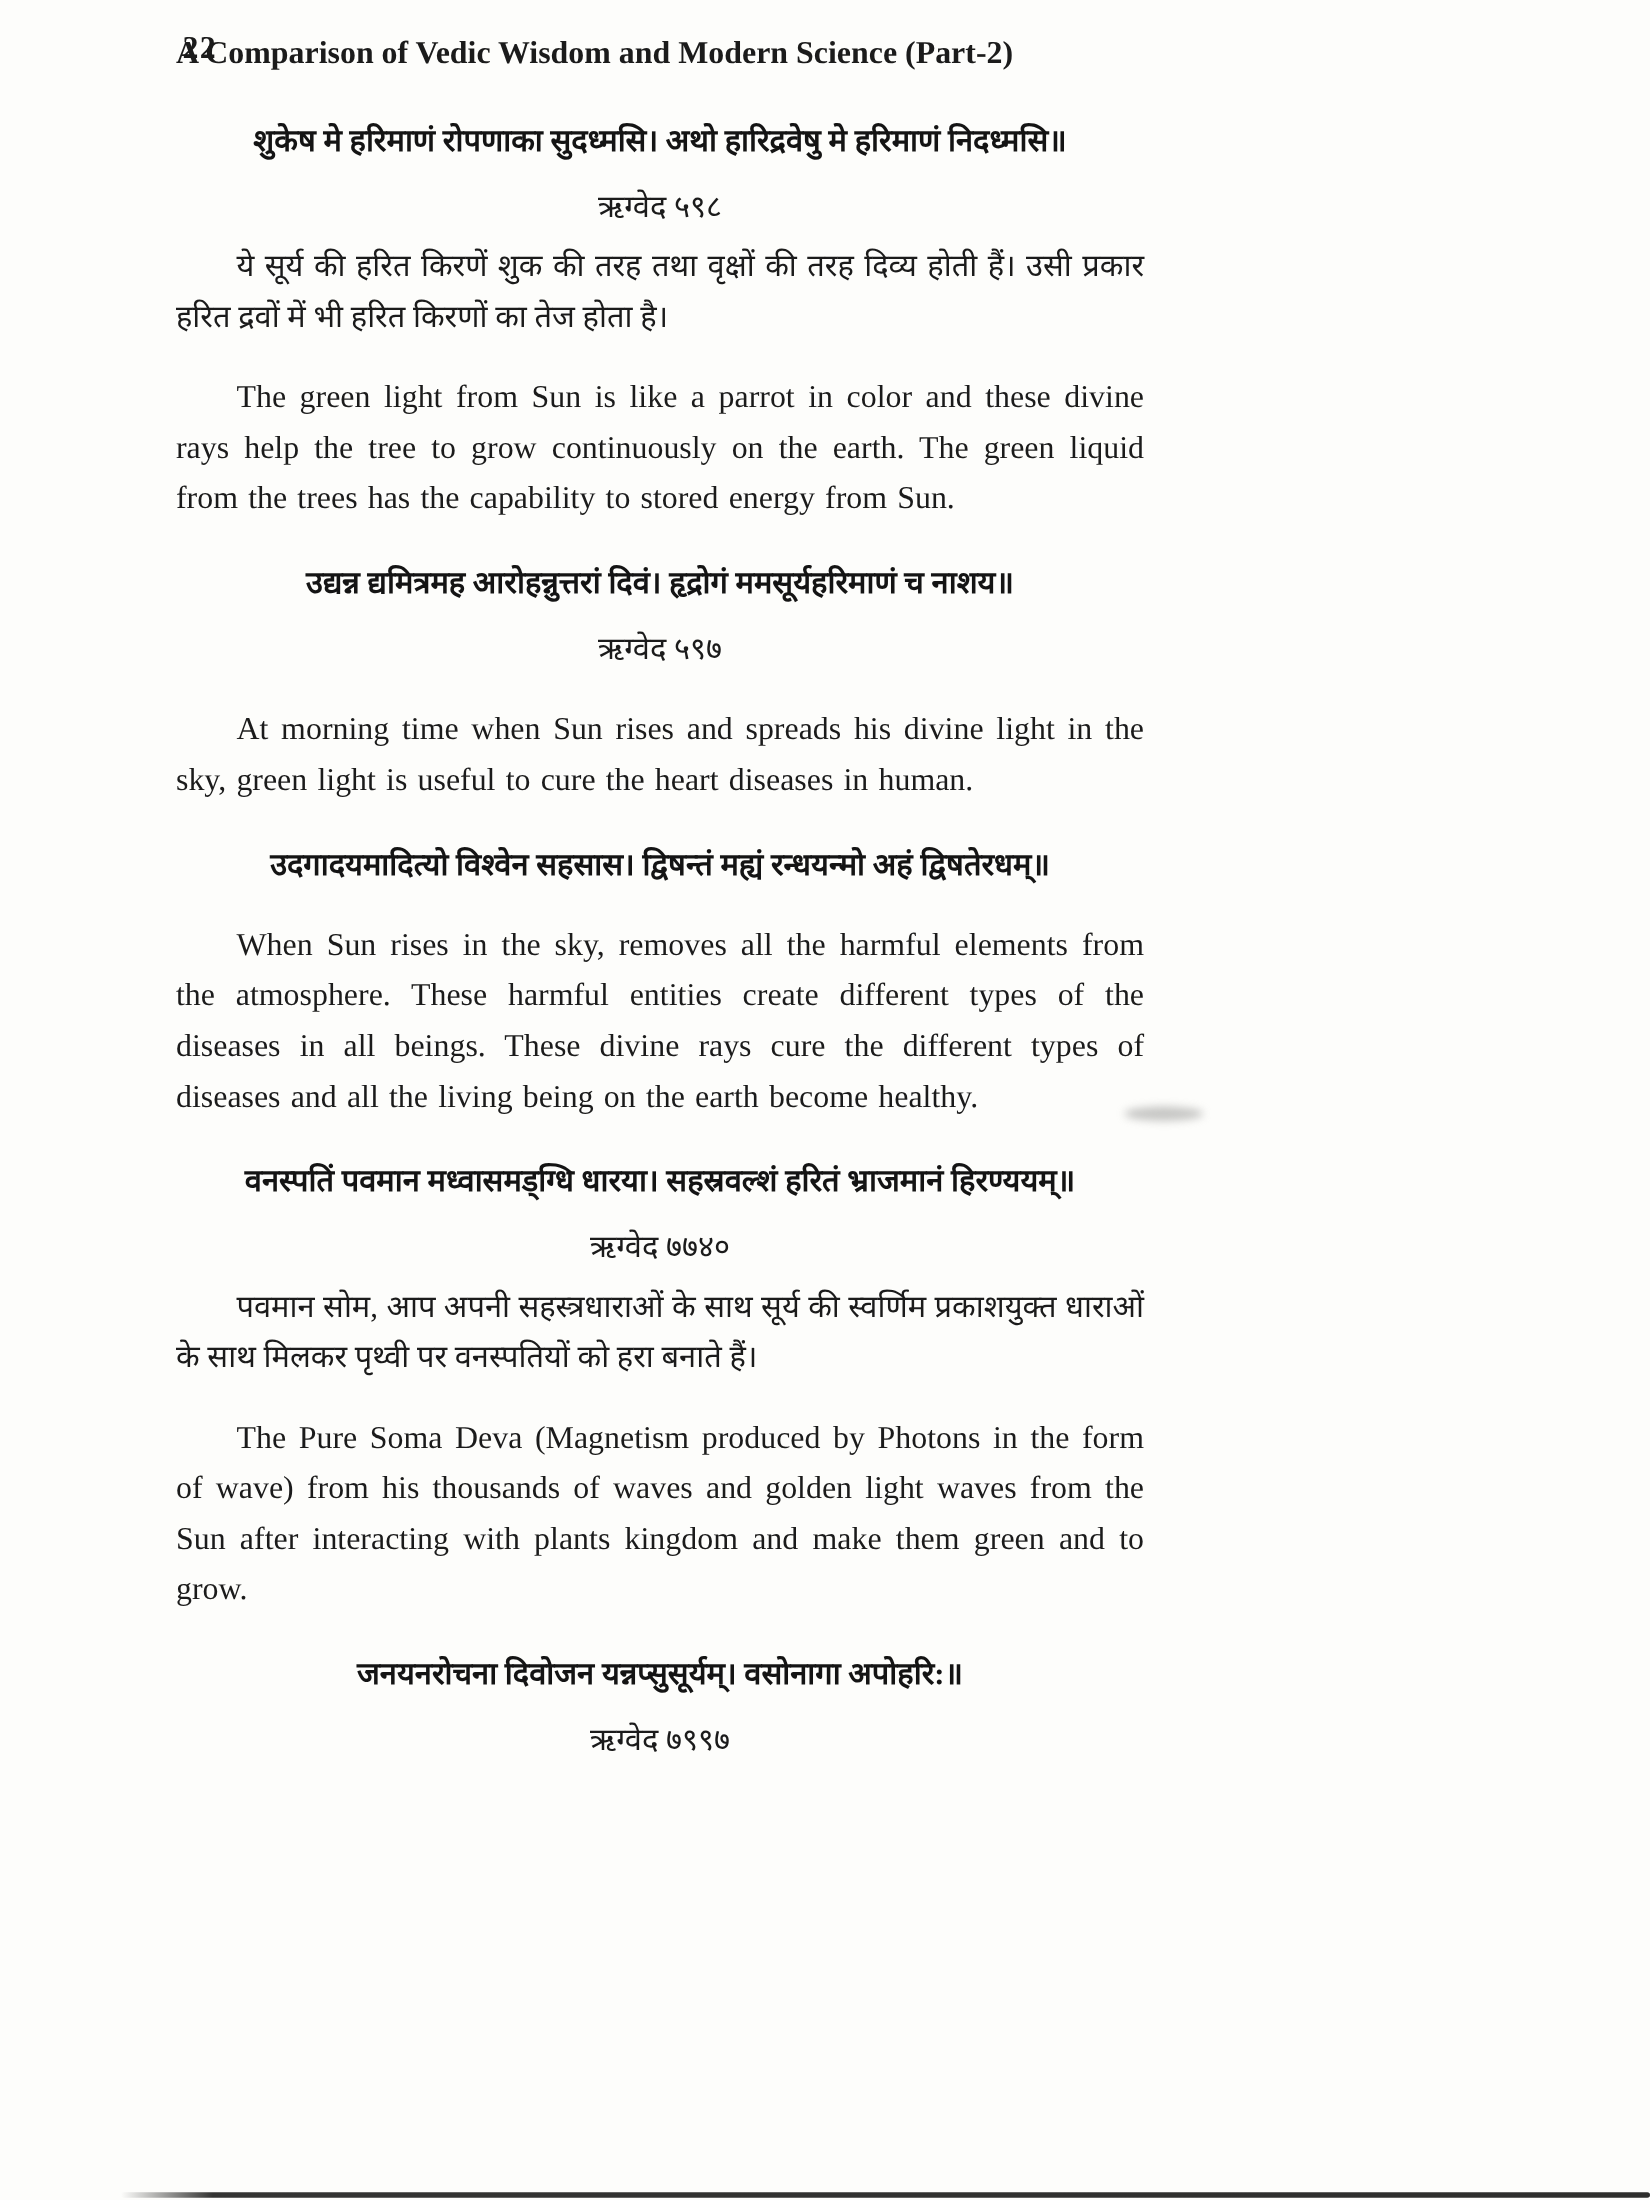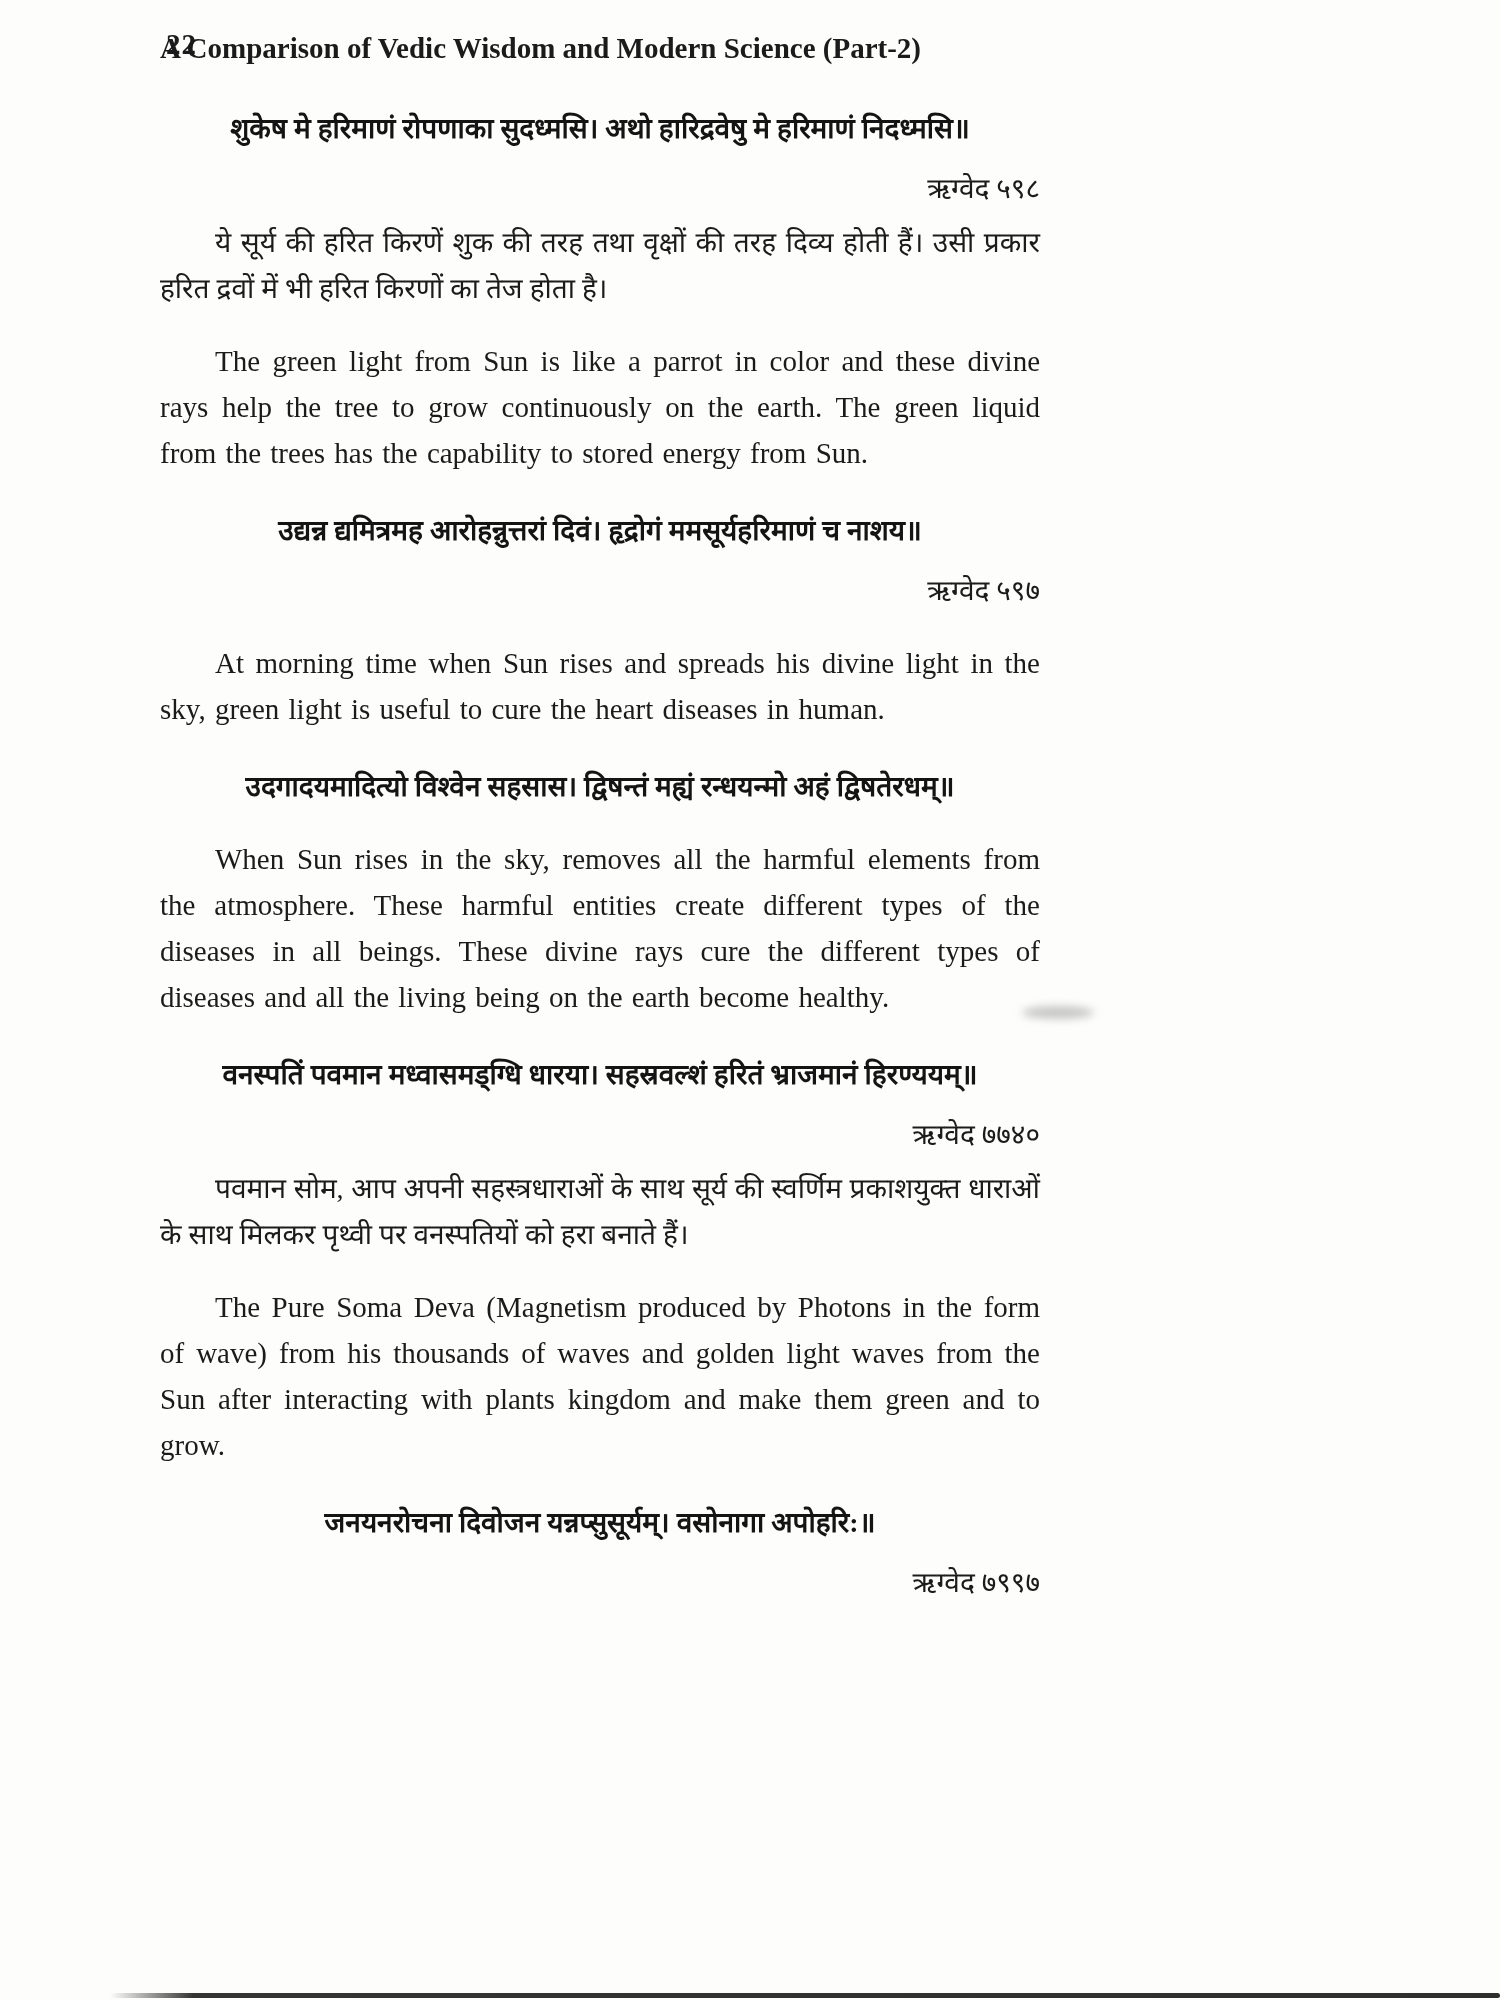--- a/index.html
+++ b/index.html
@@ -44,21 +44,21 @@
   .verse {
     margin: 32px 0 0 0;
     text-align: center;
     font-weight: bold;
     font-size: 28px;
     line-height: 46px;
     color: #141414;
   }
   .ref {
     margin: 14px 0 0 0;
-    text-align: right;
+    text-align: center;
     font-size: 28px;
     line-height: 46px;
   }
   .hindi {
     margin: 8px 0 0 0;
     text-align: justify;
     text-indent: 55px;
     font-size: 28px;
     line-height: 46px;
   }

